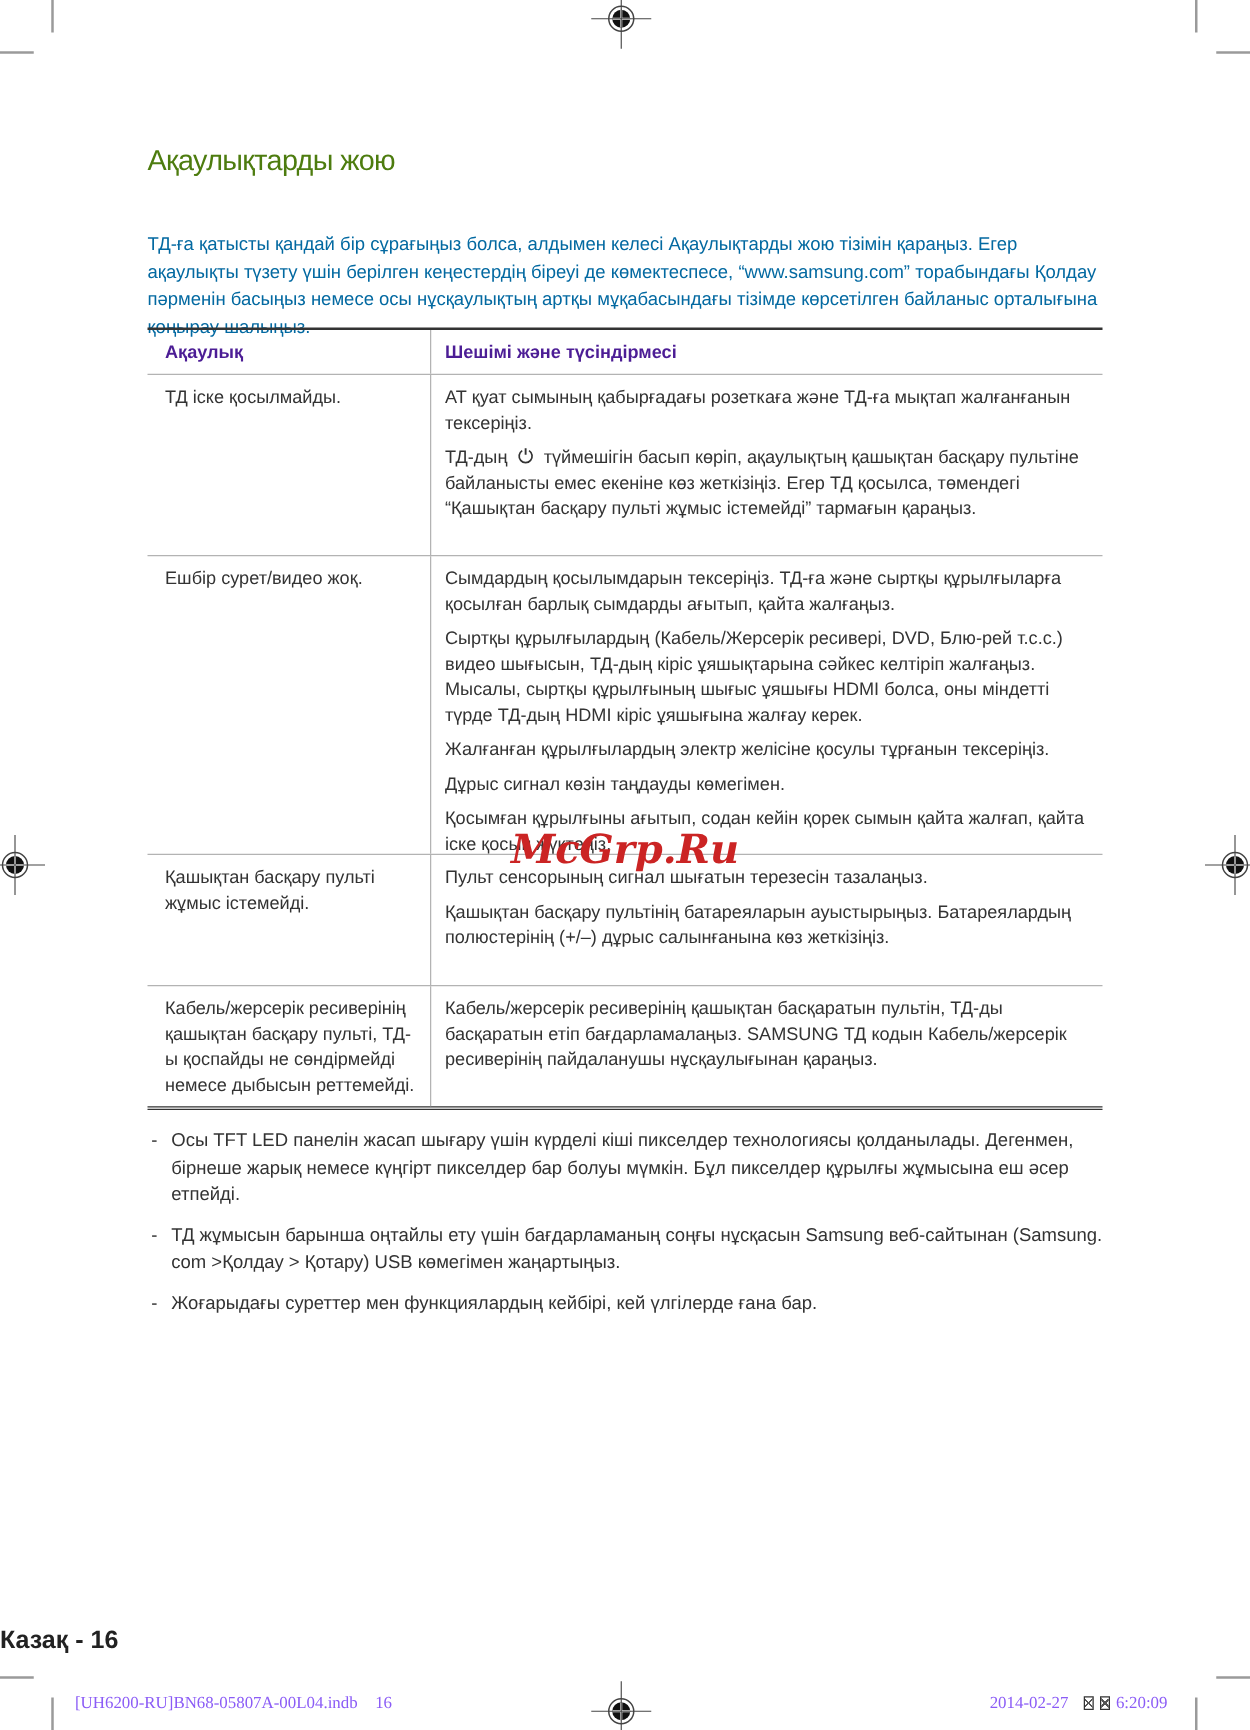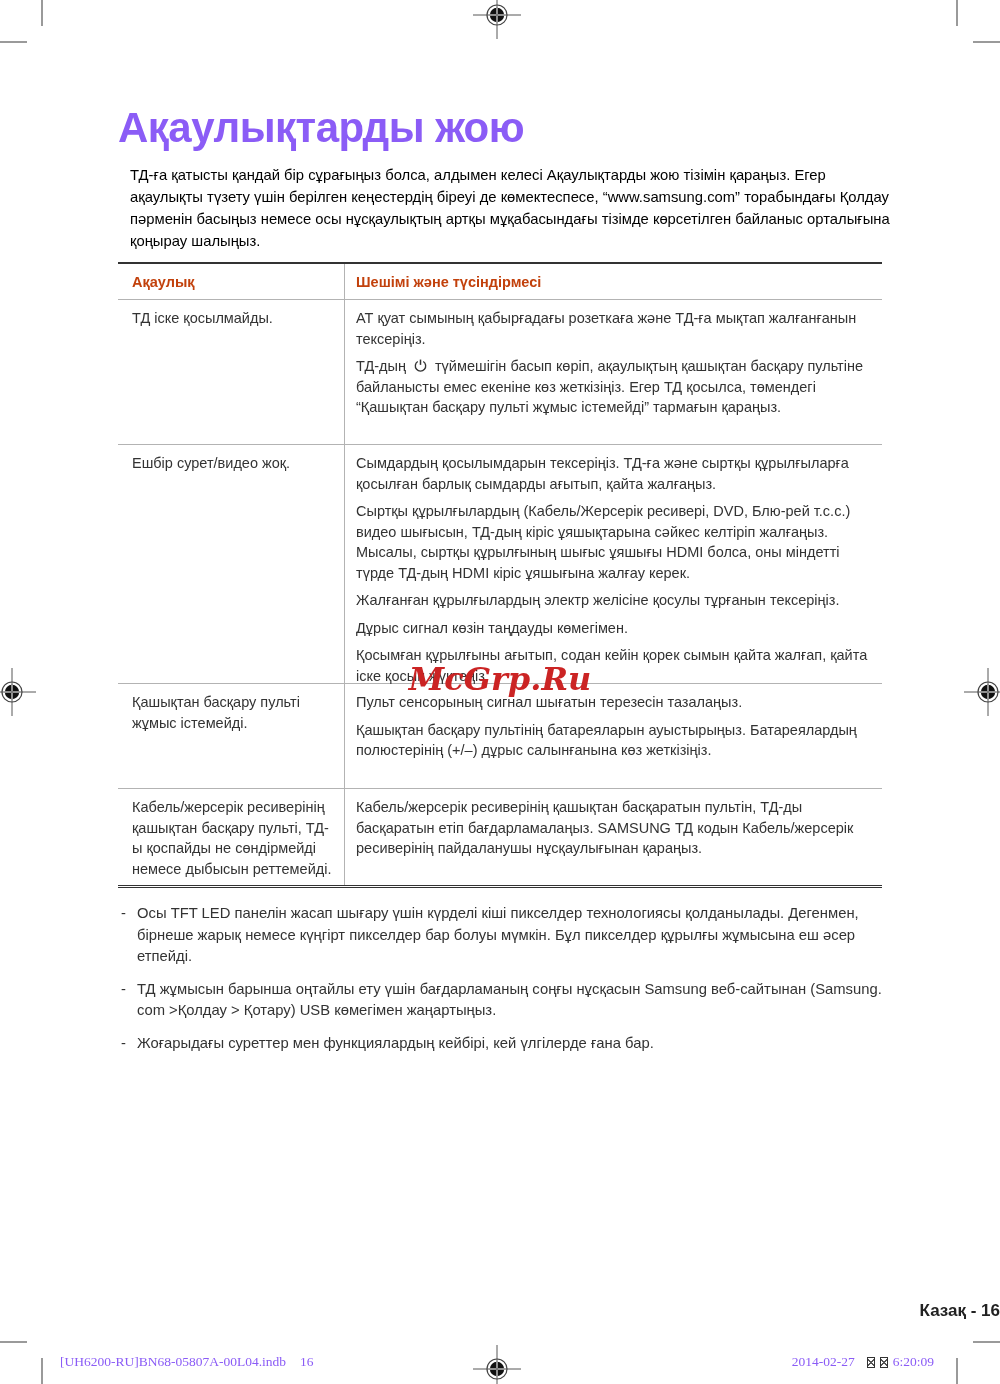--- a/index.html
+++ b/index.html
@@ -9,65 +9,65 @@
     background:#ffffff; overflow:hidden;
     font-family:"Liberation Sans", sans-serif; color:#333;
   }
   
   .crop { position:absolute; background:#9a9a9a; }
   
   .regmark { position:absolute; width:56px; height:56px; }
   
   .title {
     position:absolute; left:118px; top:108px; width:780px;
-    font-size:42px; line-height:40px; font-weight:700; color:#8b5cf6;
+    font-size:23px; line-height:40px; font-weight:400; color:#4d7c0f;
     letter-spacing:-0.5px;
   }
   
   .intro {
-    position:absolute; left:118px; top:164px; width:766px;
-    font-size:14.8px; line-height:22px; color:#000000;margin-left:12px;
+    position:absolute; left:118px; top:185px; width:766px;
+    font-size:14.8px; line-height:22px; color:#0369a1;
   }
   
   .tbl {
     position:absolute; left:118px; top:262px; width:764px;
     border-top:2px solid #333; border-bottom:3px double #333;
     font-size:14.5px; line-height:20.5px;
   }
   .tr { display:flex; border-bottom:1px solid #b3b3b3; }
   .tr:last-child { border-bottom:none; }
   .td-problem {
     flex:0 0 227px; width:227px; border-right:1px solid #b3b3b3;
     padding:8px 10px 8px 14px;
   }
   .td-sol { flex:1 1 auto; padding:8px 14px 8px 11px; }
   .td-sol p { margin:0 0 7px 0; }
   .td-sol p:last-child { margin-bottom:14px; }
   .tr-head { height:36px; }
-  .tr-head .td-problem, .tr-head .td-sol { font-weight:700; color:#c2410c; padding-top:8px; }
+  .tr-head .td-problem, .tr-head .td-sol { font-weight:700; color:#4c1d95; padding-top:8px; }
   .r0 { height:145px; } .r1 { height:239px; } .r2 { height:105px; } .r3 { height:96px; }
   .power {
     display:inline-block; width:15px; height:15px; vertical-align:-2px; margin:0 3px;
   }
   
   .watermark {
     position:absolute; left:50%; top:660px; transform:translateX(-50%);
     font-family:"DejaVu Serif", serif; font-style:italic; font-weight:700;
     font-size:32px; color:#cb2424; white-space:nowrap; z-index:5;
   }
   
   .notes { position:absolute; left:118px; top:903px; width:768px;
     font-size:14.8px; line-height:21.5px; color:#333; }
   .note { display:flex; margin-bottom:11px; }
   .note .dash { flex:0 0 19px; padding-left:3px; }
   .note .ntext { flex:1 1 auto; }
   
   .footer {
-    position:absolute; left:0; top:1301px; width:100%; text-align:right;
-    font-size:17px; font-weight:700; color:#222;
+    position:absolute; left:0; top:1301px; width:100%; text-align:left;
+    font-size:20px; font-weight:700; color:#222;
   }
   
   .printline {
     position:absolute; left:0; top:1354px; width:1000px; height:20px;
     font-family:"Liberation Serif", serif; font-size:13.5px; color:#8b5cf6;
   }
   .print-left { position:absolute; left:60px; top:0; }
   .print-left .pg { margin-left:14px; }
   .print-right { position:absolute; right:66px; top:0; display:flex; align-items:center; gap:4px; }
   .print-right .date { margin-right:8px; }

